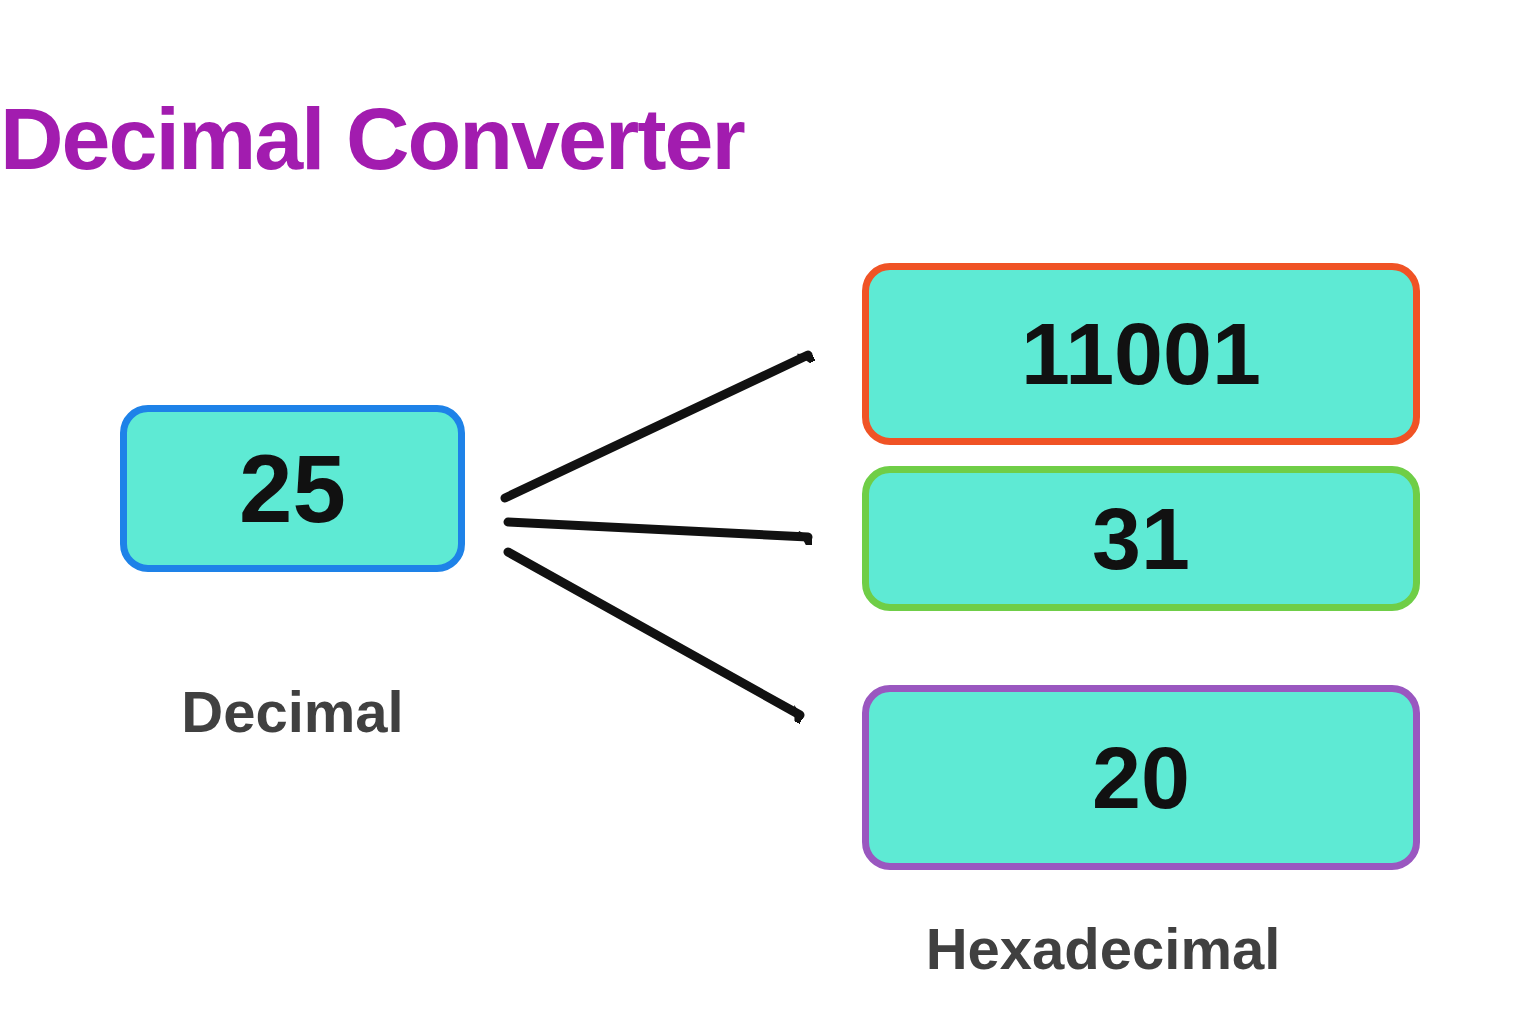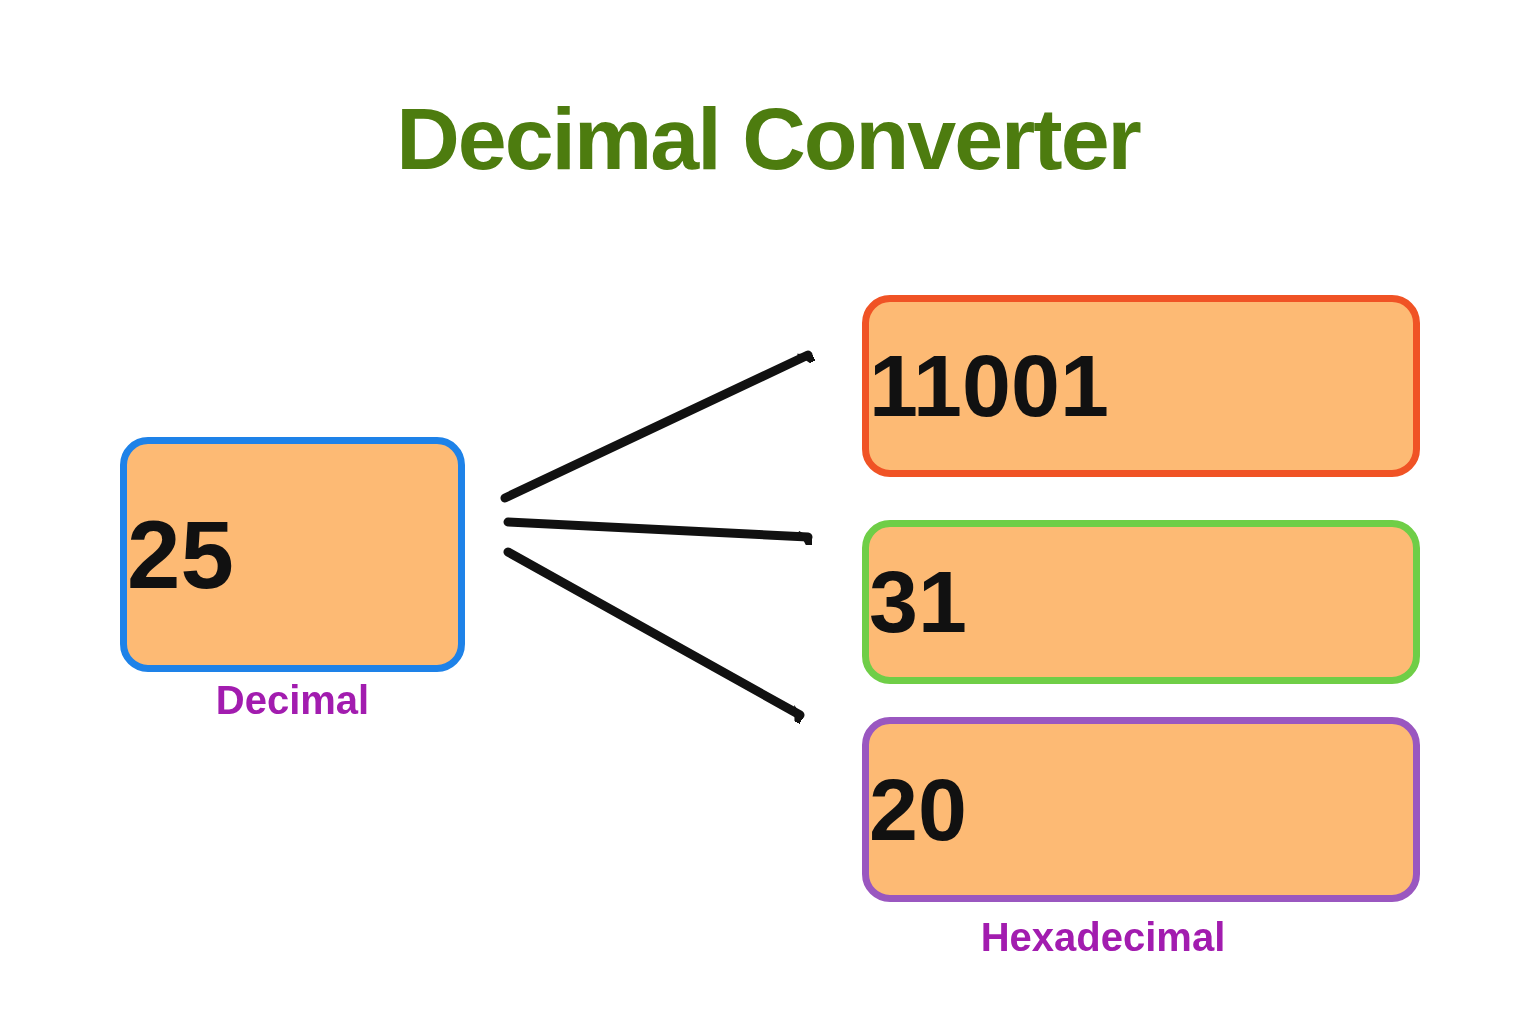--- a/index.html
+++ b/index.html
@@ -11,54 +11,53 @@
   }
   .canvas {
     position: relative;
     width: 1536px; height: 1024px;
     background: #ffffff;
   }
   .title {
     position: absolute;
     left: 0; top: 88px;
     width: 1536px;
-    text-align: center;
     font-size: 88px;
     font-weight: 800;
-    color: #4d7c0f;
+    color: #a21caf;
     letter-spacing: -2px;
   }
   .node {
     position: absolute;
-    background: #fdba74;
+    background: #5eead4;
     border-style: solid;
     border-width: 7px;
     border-radius: 28px;
     display: flex;
     align-items: center;
+    justify-content: center;
     color: #111111;
     font-weight: 800;
-    margin-top: 32px;
   }
   .node-value { font-weight: 800; color: #111111; }
   .source-node {
     left: 120px; top: 405px;
-    width: 345px; height: 235px;
+    width: 345px; height: 167px;
   }
   .source-node .node-value { font-size: 96px; }
   .target-node { left: 862px; width: 558px; }
   .target-binary { top: 263px; height: 182px; }
-  .target-octal  { top: 488px; height: 164px; }
+  .target-octal  { top: 466px; height: 145px; }
   .target-hex    { top: 685px; height: 185px; }
   .target-node .node-value { font-size: 88px; }
   .caption {
     position: absolute;
-    font-size: 40px;
+    font-size: 58px;
     font-weight: 800;
-    color: #a21caf;
+    color: #404040;
     text-align: center;
   }
   .caption-decimal { left: 120px; top: 678px; width: 345px; }
   .caption-hex     { left: 824px; top: 915px; width: 558px; }
   .arrows {
     position: absolute;
     left: 0; top: 0;
     width: 1536px; height: 1024px;
     pointer-events: none;
   }

